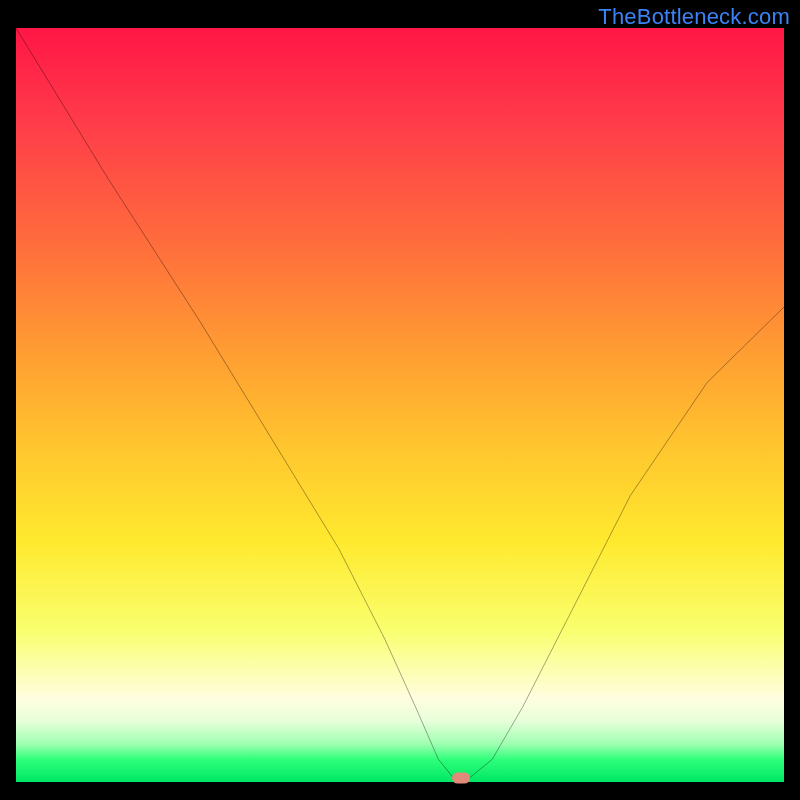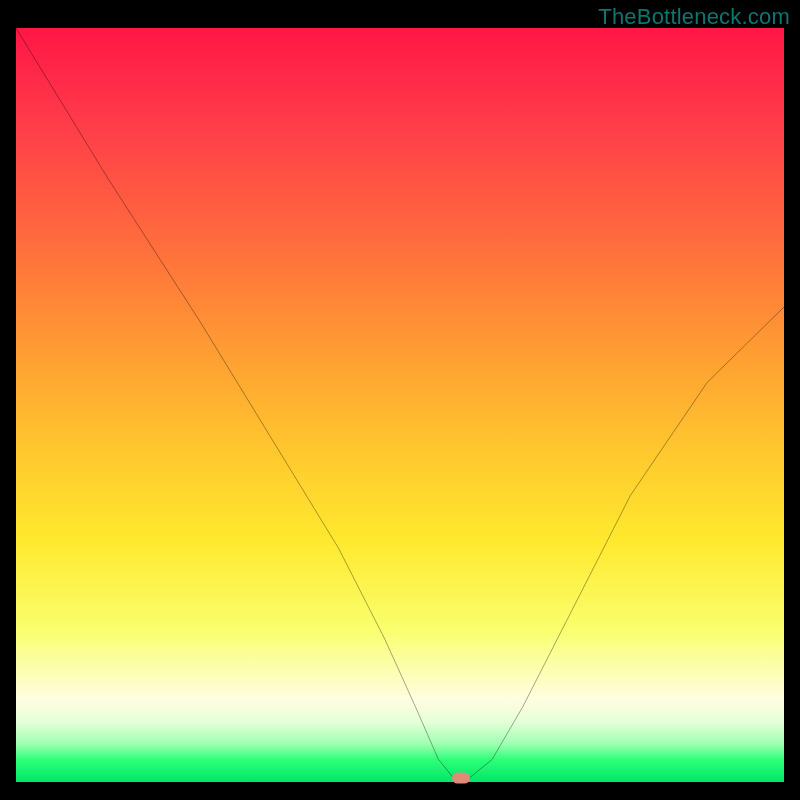--- a/index.html
+++ b/index.html
@@ -14,21 +14,21 @@
   .frame {
     position: relative;
     width: 800px;
     height: 800px;
     background: #000;
   }
   .watermark {
     position: absolute;
     top: 4px;
     right: 10px;
-    color: #0f766e;
+    color: #3b82f6;
     font-size: 22px;
     font-weight: 500;
     letter-spacing: 0.2px;
     z-index: 10;
   }
   .plot-area {
     position: absolute;
     left: 16px;
     right: 16px;
     top: 28px;

